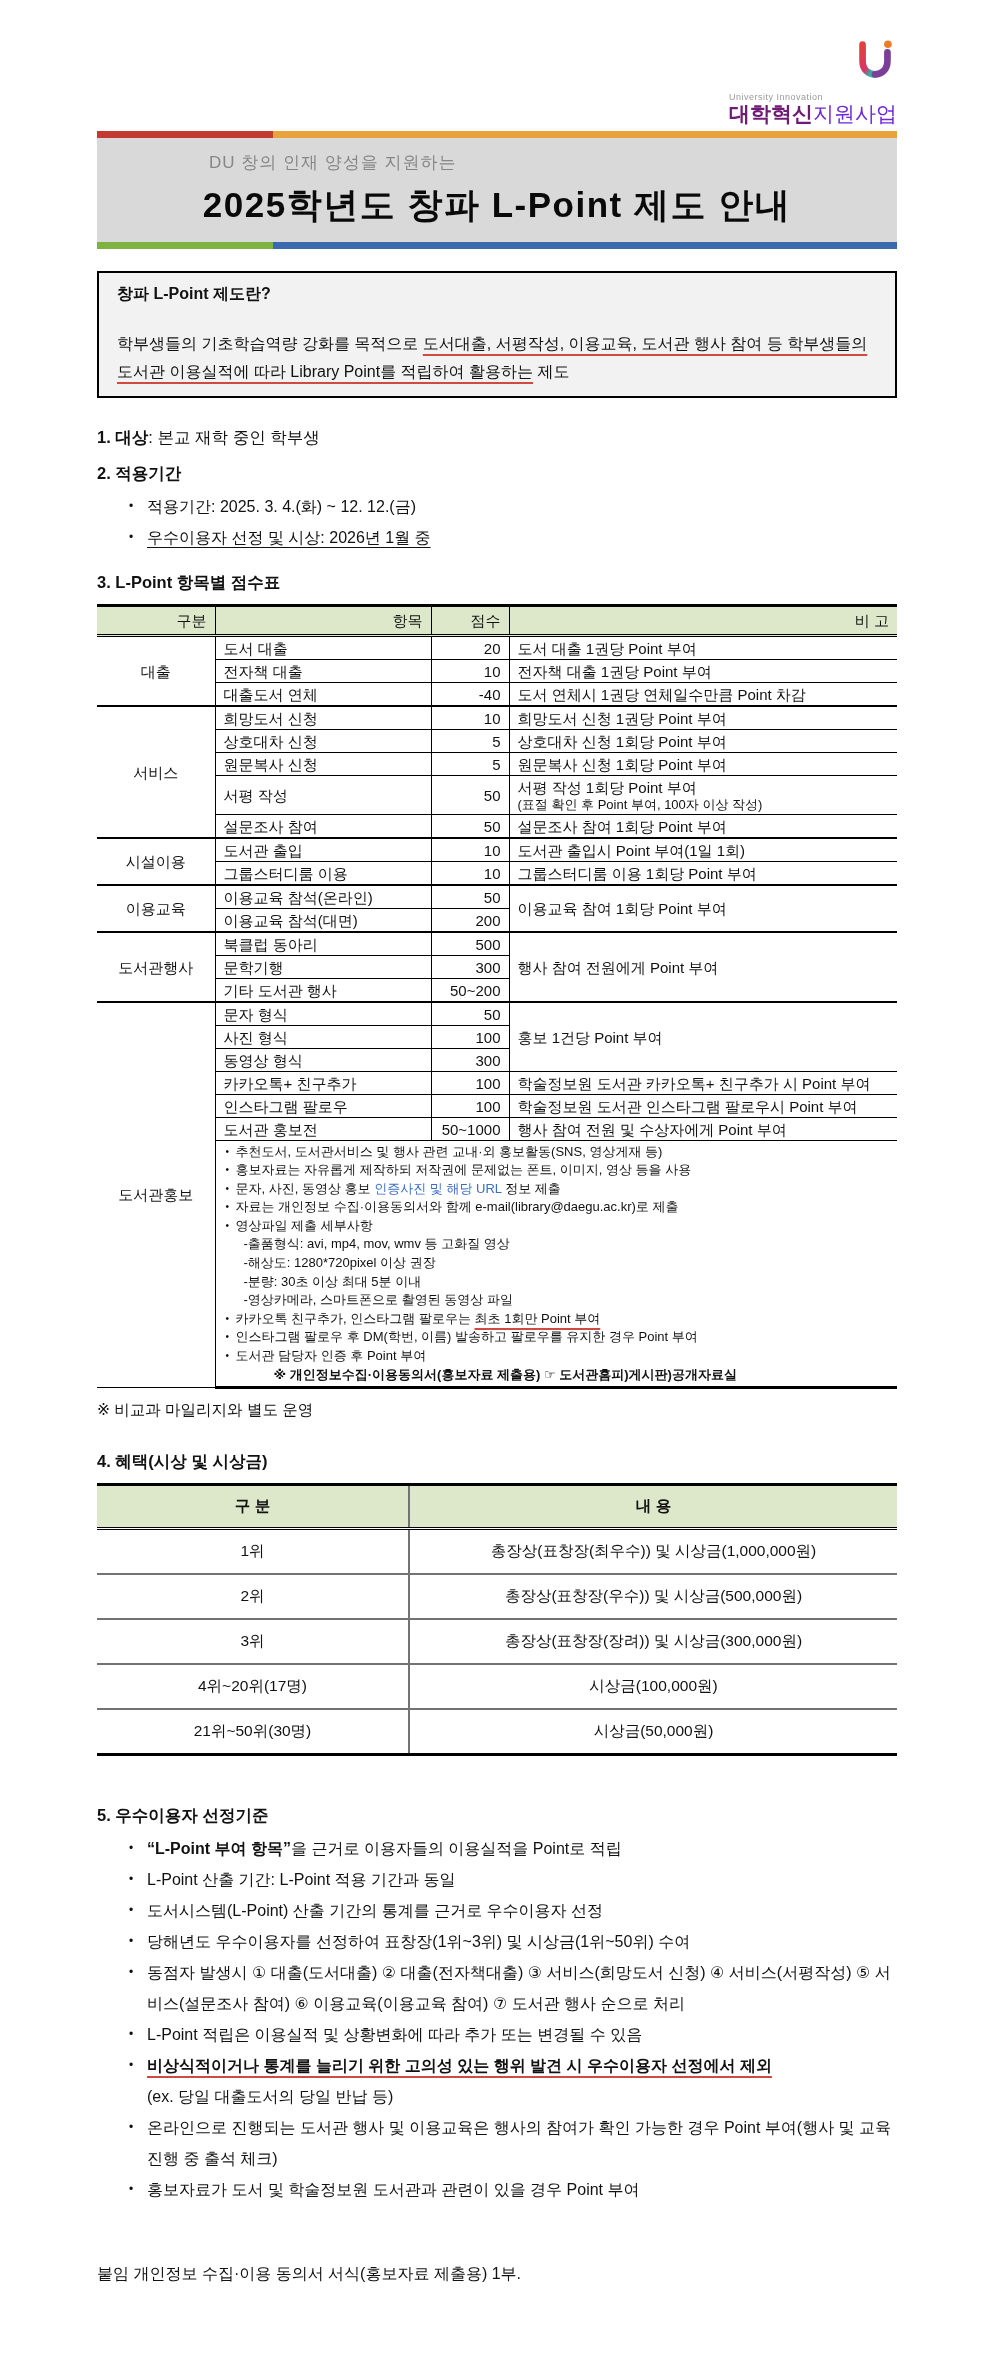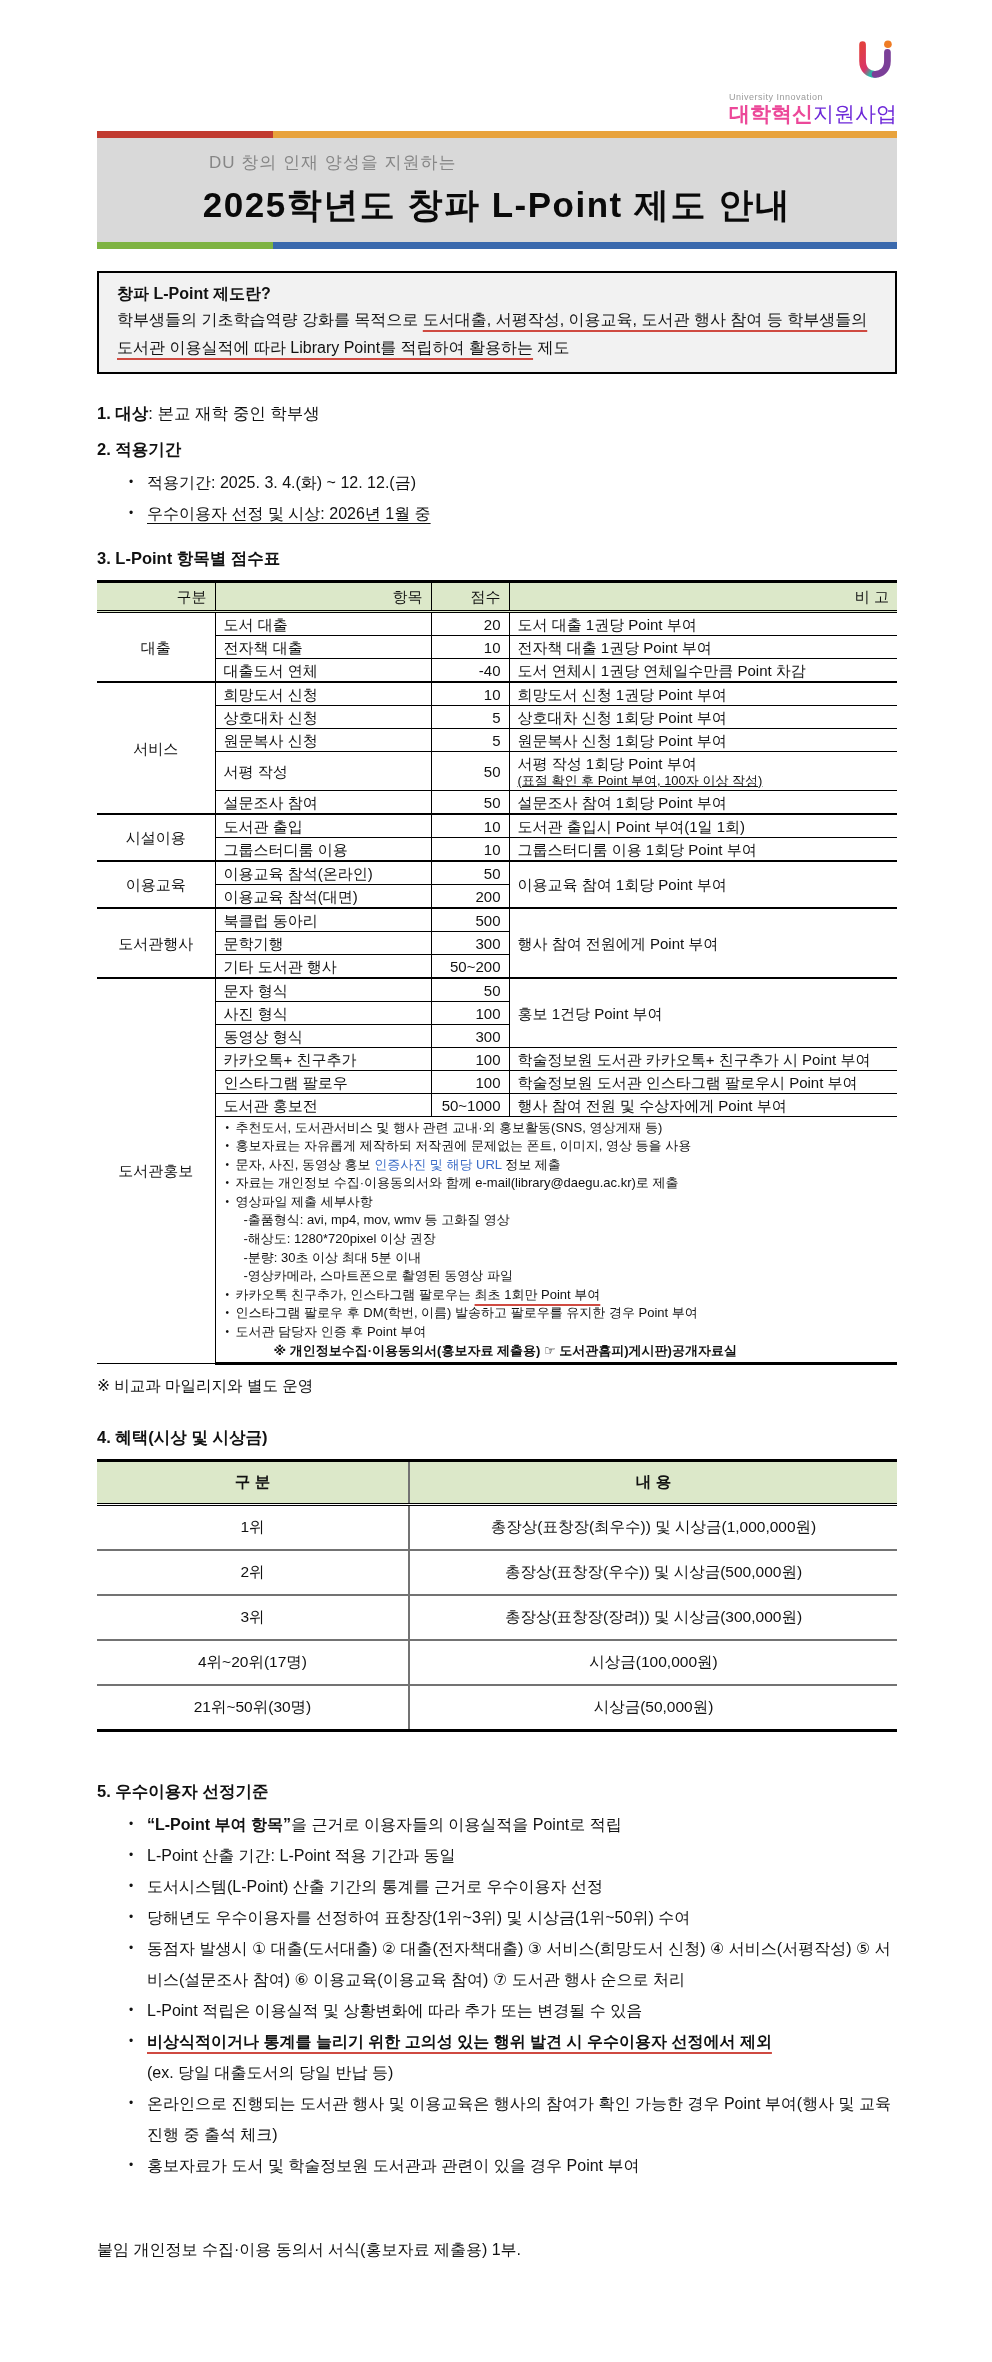--- a/index.html
+++ b/index.html
@@ -5,39 +5,39 @@
   html,body{margin:0;padding:0;background:#ffffff;}
   body{width:992px;height:2362px;overflow:hidden;font-family:"Liberation Sans","DejaVu Sans",sans-serif;color:#111;}
   .content{width:800px;margin-left:97px;}
   .bold{font-weight:bold;}
 
   
   .logo-row{display:flex;justify-content:flex-end;align-items:flex-end;padding-top:36px;}
   .logo{display:flex;align-items:flex-end;gap:4px;flex-direction:column;}
   .logo-text .tagline{font-size:9px;color:#9a9a9a;letter-spacing:.5px;margin-bottom:1px;}
   .logo-text .brand{font-size:21px;line-height:22px;}
-  .brand .red{color:#ec4899;font-weight:bold;}
+  .brand .red{color:#701a75;font-weight:bold;}
   .brand .gray{color:#6d28d9;}
 
   
   .banner{margin-top:6px;}
   .bar{display:flex;height:7px;}
   .seg{display:block;height:7px;}
   .seg.red{width:22%;background:#c13b30;}
   .seg.orange{width:78%;background:#e8a33d;}
   .seg.green{width:22%;background:#7eb342;}
   .seg.blue{width:78%;background:#3a69ad;}
   .banner-body{background:#d9d9d9;height:103px;padding-top:1px;}
   .banner-subtitle{margin:12px 0 0 112px;font-size:17px;color:#868686;letter-spacing:1px;}
   .banner-title{margin-top:8px;text-align:center;font-size:35px;font-weight:800;letter-spacing:1.5px;color:#0a0a0a;}
 
   
   .intro-box{box-sizing:border-box;margin-top:22px;border:2px solid #000;background:#f2f2f2;padding:8px 18px 10px;}
   .intro-heading{font-size:16px;font-weight:bold;line-height:25px;}
-  .intro-body{font-size:16px;line-height:28px;}
+  .intro-body{font-size:16px;line-height:28px;margin-top:24px;}
   .red-u{text-decoration:underline;text-decoration-color:#cf4a41;text-decoration-thickness:1.5px;text-underline-offset:5px;}
 
   
   .line{font-size:16.5px;line-height:26px;}
   .s1{margin-top:26px;}
   .s-head{margin-top:10px;font-size:16.5px;font-weight:bold;line-height:26px;}
   .s-head.mt{margin-top:16px;}
   .s-head.mt2{margin-top:26px;}
   .s-head.mt3{margin-top:46px;}
   ul.bullets{list-style:none;margin:5px 0 0 30px;padding:0;}
@@ -50,21 +50,21 @@
   table{border-collapse:collapse;table-layout:fixed;width:800px;}
   .t1{margin-top:9px;font-size:15px;}
   .t1 td{border:1.5px solid #000;padding:1.5px 8px;line-height:19px;vertical-align:middle;}
   .t1 thead td{background:#dce8c9;border-top:3px solid #000;border-bottom:3px double #000;text-align:right;font-weight:normal;height:24px;margin-top:8px;}
   .t1 .nol{border-left:none;}
   .t1 .nor{border-right:none;}
   .t1 .c-group{text-align:center;}
   .t1 .c-score{text-align:right;}
   .t1 tr.gstart td{border-top:2.5px solid #000;}
   .t1 tr.tlast td{border-bottom:3px solid #000;}
-  .rsub{font-size:13px;line-height:16px;text-decoration:underline;}
+  .rsub{font-size:13px;line-height:16px;}
   .c-notes{padding:5px 8px 6px;}
   .nline{font-size:13px;line-height:18.6px;position:relative;padding-left:12px;}
   .nline.nb::before{content:"\2022";position:absolute;left:2px;font-size:10px;}
   .nline.sub{padding-left:20px;}
   .nline.foot{font-weight:bold;padding-left:2px;margin-left:48px;}
   .blue{color:#3b6cc7;}
   .note{margin-top:9px;font-size:15.5px;line-height:24px;}
 
   
   .t2{margin-top:9px;font-size:15.5px;}

